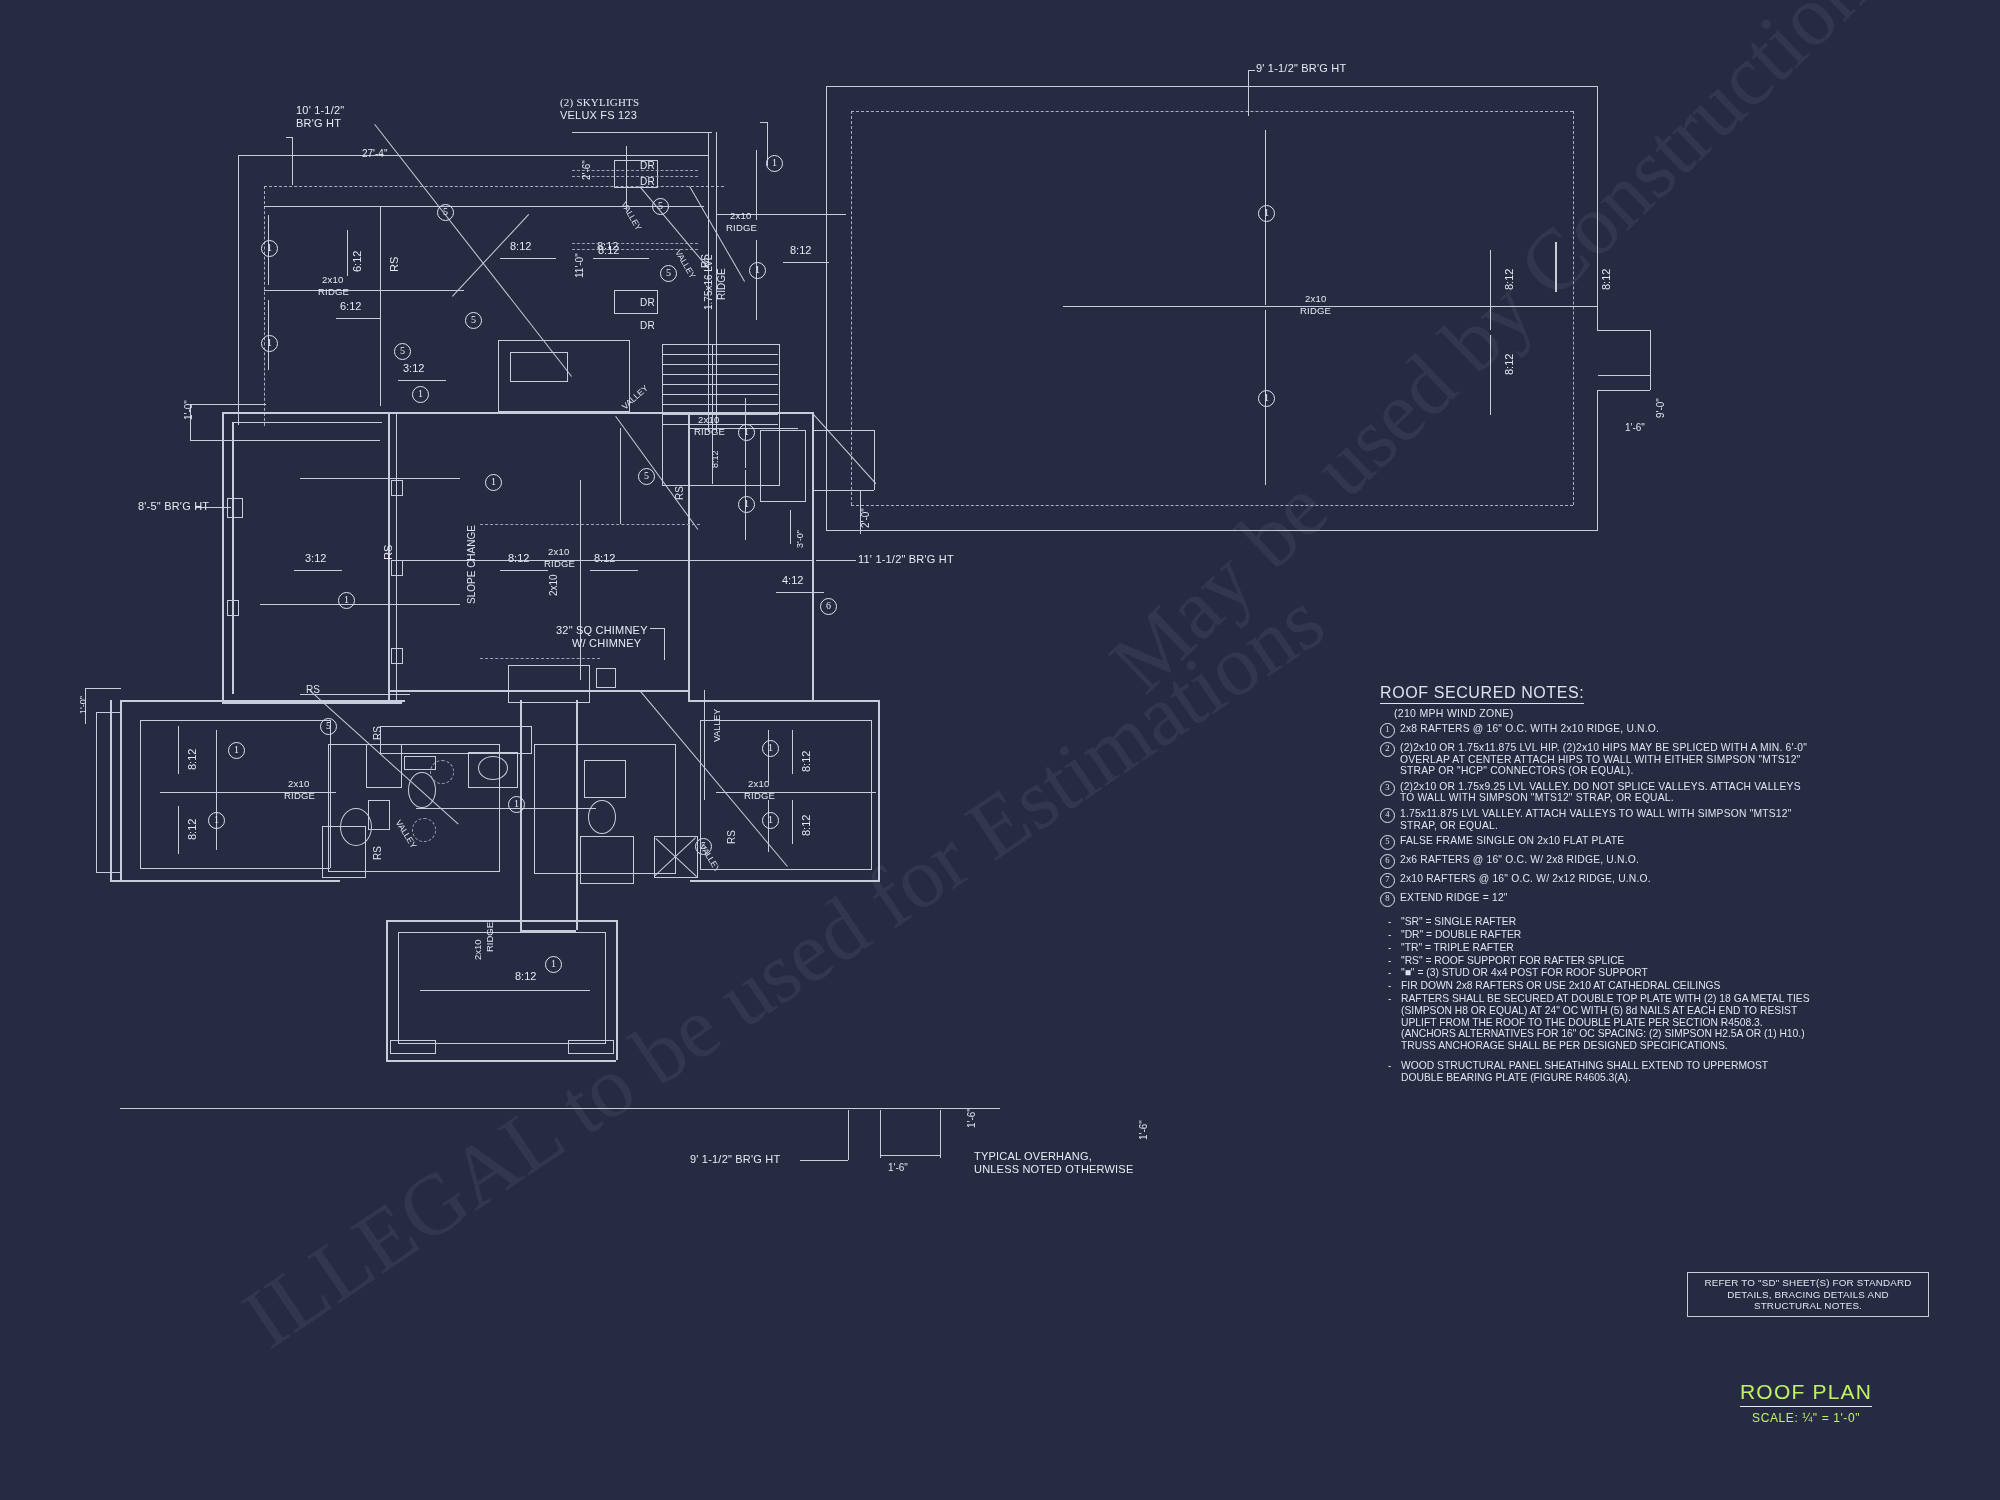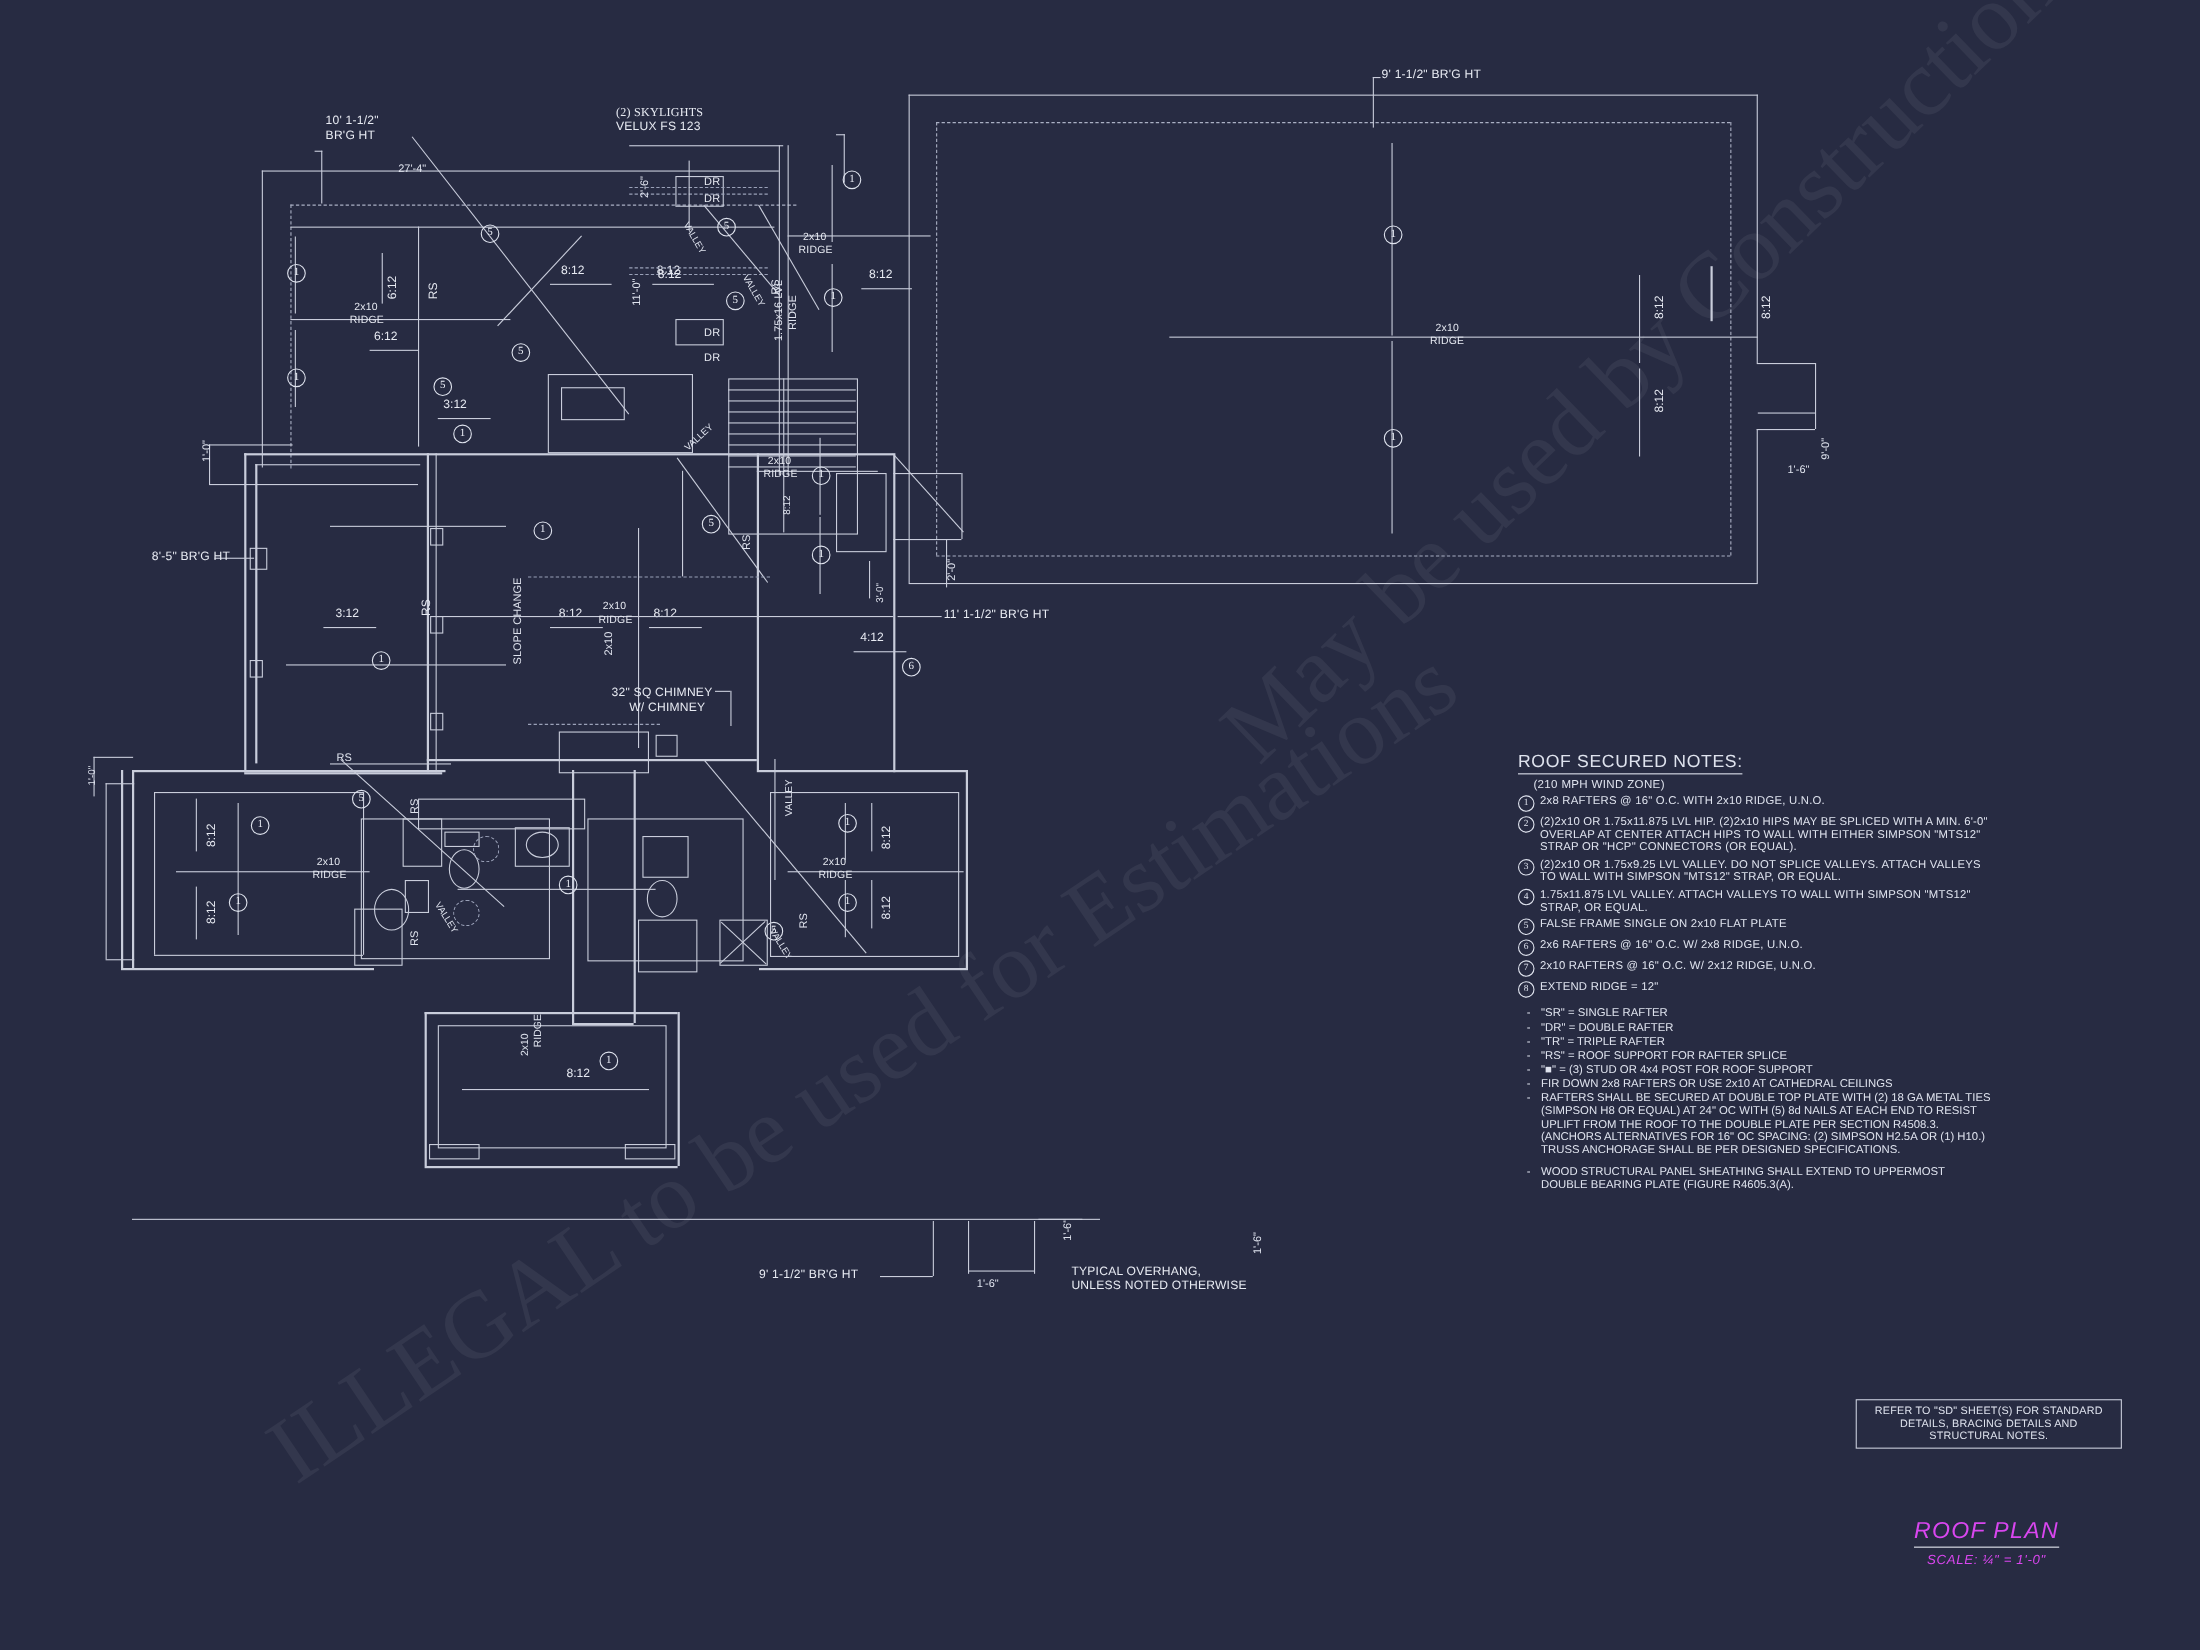--- a/index.html
+++ b/index.html
@@ -37,21 +37,21 @@
   #notes li .num{flex:0 0 13px;height:13px;border:1px solid #dfe3ee;border-radius:50%;
       font-size:8.6px;line-height:11px;text-align:center;font-family:"Liberation Serif",serif;}
   #notes li .txt{flex:1;}
   #notes .bullets{margin-top:9px;}
   #notes .bl{display:flex;gap:6px;font-size:10.3px;line-height:11.8px;margin-bottom:1px;margin-left:8px;}
   #notes .bl .d{flex:0 0 7px;}
   #notes .blgap{height:7px;}
 
   #refbox{position:absolute;left:1687px;top:1272px;width:230px;border:1.3px solid #c9cddb;
           padding:4px 5px;color:#dfe3ee;font-size:9.8px;line-height:11.6px;letter-spacing:.2px;text-align:center;}
-  #titleblock{position:absolute;left:1740px;top:1380px;text-align:center;color:#d946ef;font-style:italic;}
+  #titleblock{position:absolute;left:1740px;top:1380px;text-align:center;color:#bef264;}
   #titleblock .t1{font-size:21px;letter-spacing:1.2px;border-bottom:1.4px solid #e7eaf2;padding-bottom:2px;display:inline-block;}
   #titleblock .t2{font-size:12px;letter-spacing:.6px;margin-top:4px;}
 
   
   .wm{position:absolute;color:#ffffff;opacity:.055;font-family:"Liberation Serif",serif;
       white-space:nowrap;pointer-events:none;}
   #wm1{left:225px;top:1285px;font-size:86px;transform:rotate(-34deg);transform-origin:0 0;}
   #wm2{left:1090px;top:640px;font-size:86px;transform:rotate(-44deg);transform-origin:0 0;}
 </style>
 </head>

